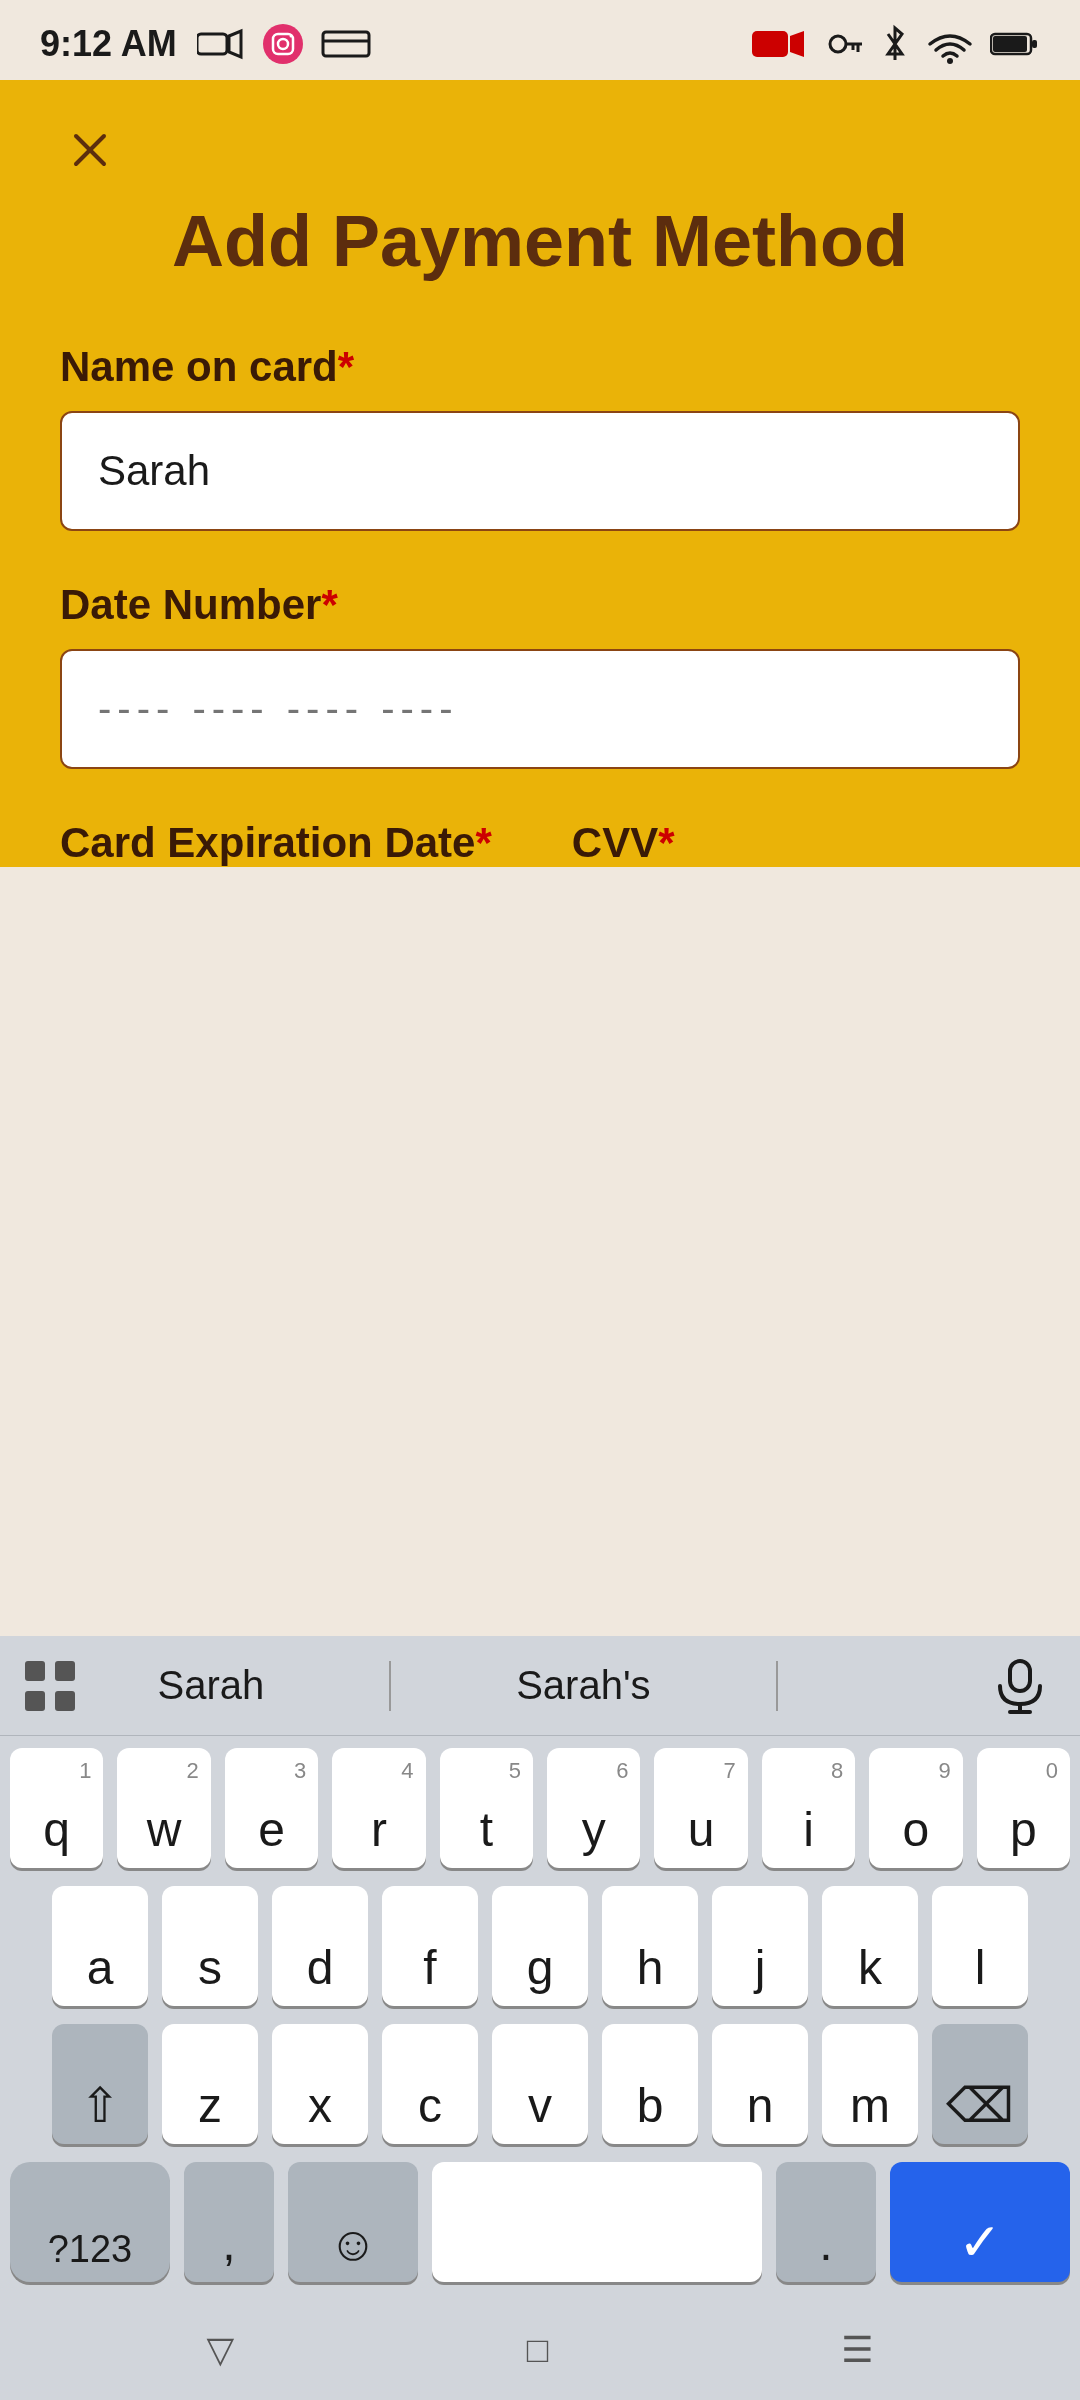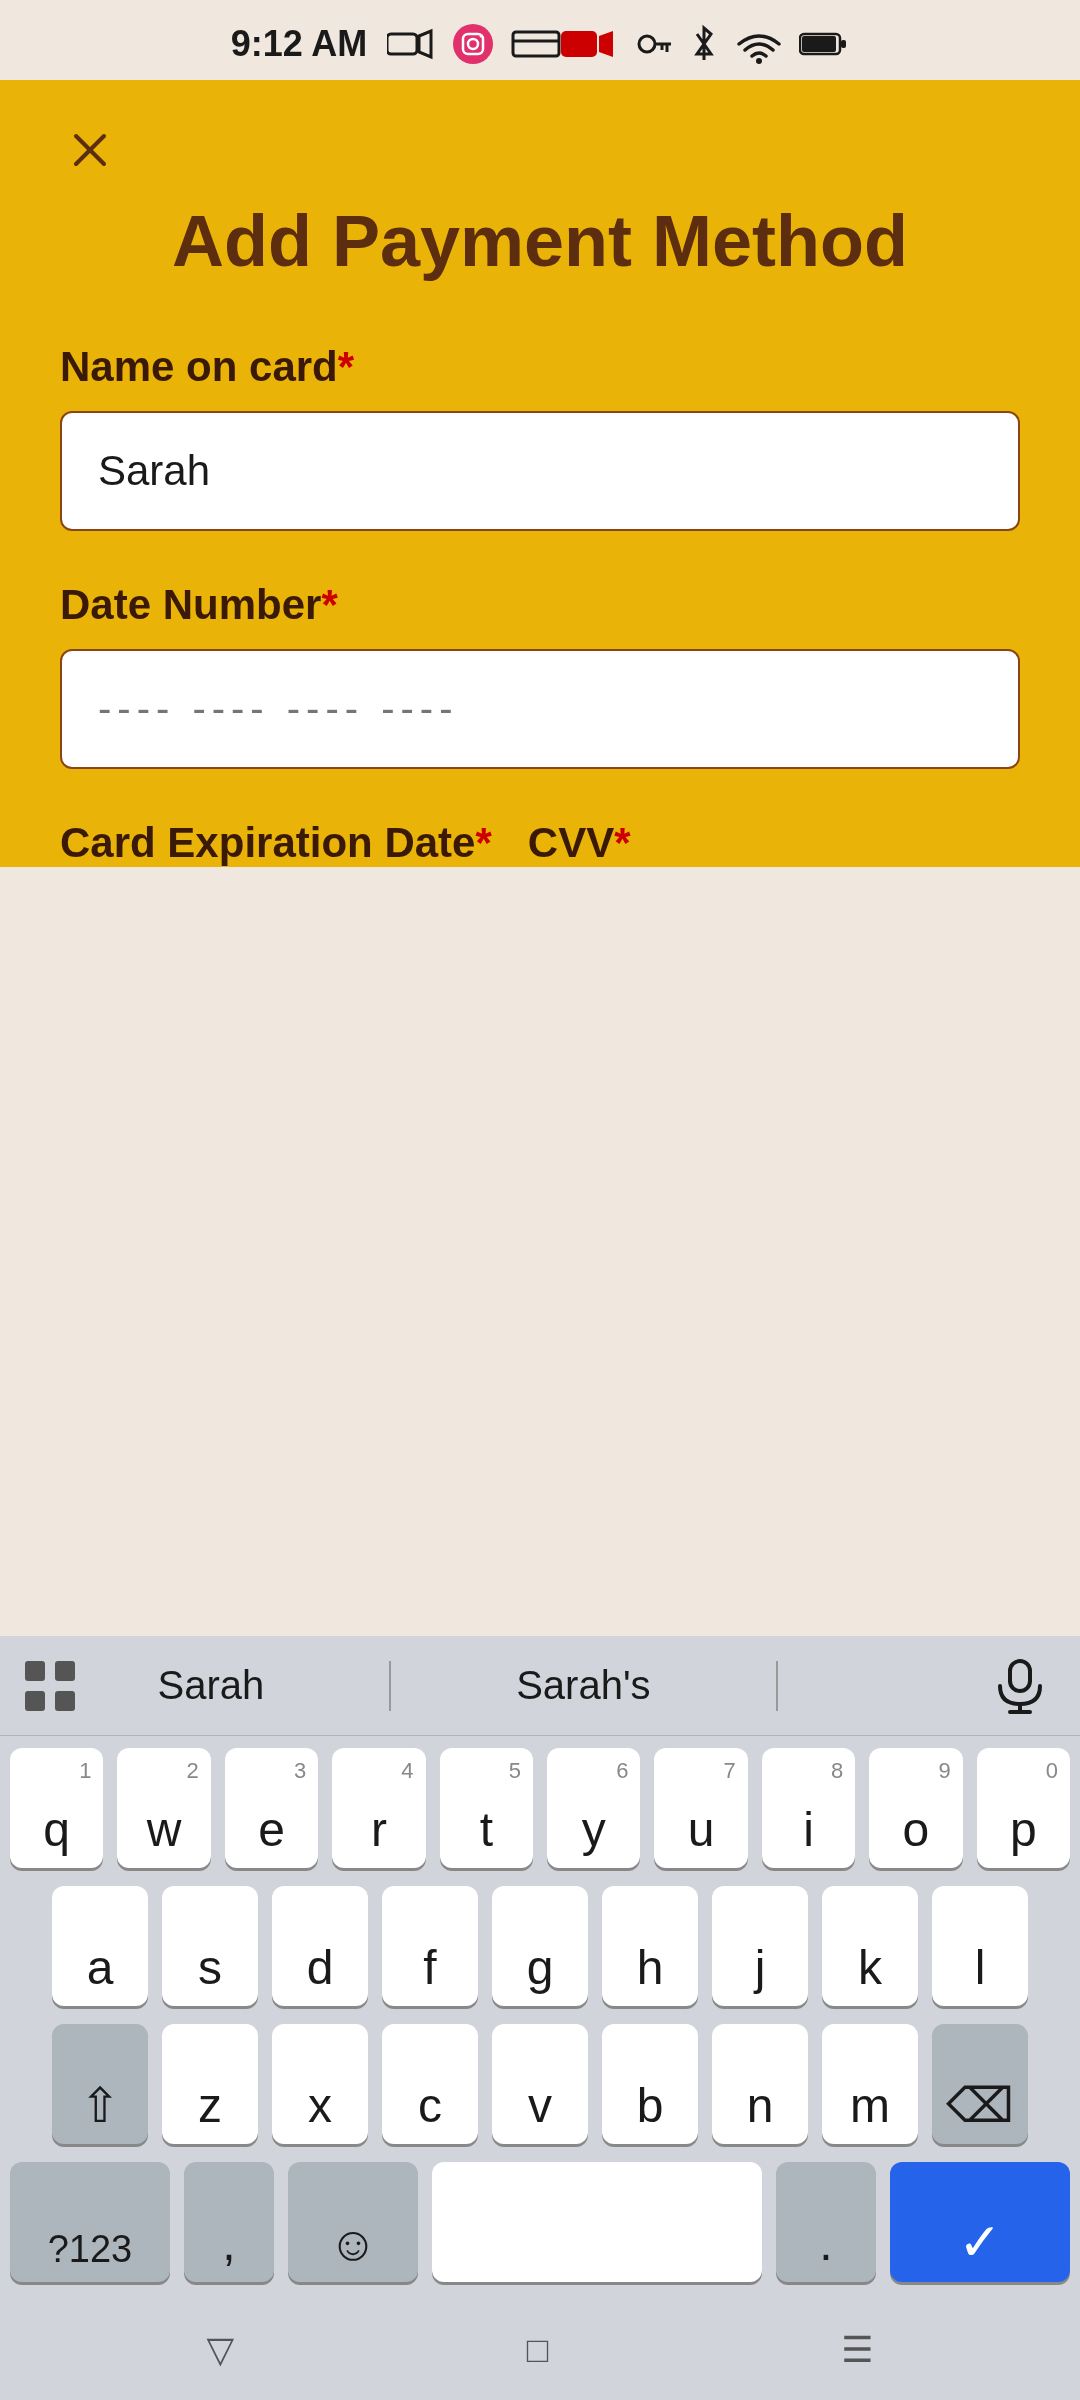--- a/index.html
+++ b/index.html
@@ -10,21 +10,21 @@
       height: 2400px;
       background: #f0e8de;
       font-family: -apple-system, BlinkMacSystemFont, 'Helvetica Neue', Arial, sans-serif;
       overflow: hidden;
       position: relative;
     }
 
     
     .status-bar {
       display: flex;
-      justify-content: center;
+      justify-content: space-between;
       align-items: center;
       padding: 18px 40px 10px 40px;
       height: 80px;
     }
     .status-time {
       font-size: 36px;
       font-weight: 600;
       color: #1a1a1a;
     }
     .status-icons-left {
@@ -100,21 +100,21 @@
     }
 
     .text-input.card-number {
       color: #777;
       letter-spacing: 6px;
       font-size: 40px;
     }
 
     .bottom-row-labels {
       display: flex;
-      gap: 36px;
+      gap: 80px;
       margin-top: 10px;
     }
     .bottom-row-labels .field-label {
       margin-bottom: 0;
     }
 
     
     .keyboard-container {
       position: absolute;
       bottom: 0;
@@ -215,20 +215,21 @@
     }
 
     .key-wide-shift {
       width: 146px;
     }
     .key-wide-backspace {
       width: 146px;
     }
     .key-wide-123 {
       width: 160px;
+      border-radius: 20px;
     }
     .key-wide-emoji {
       width: 130px;
     }
     .key-wide-space {
       flex: 1;
       max-width: 440px;
       background: #ffffff;
     }
     .key-wide-return {

